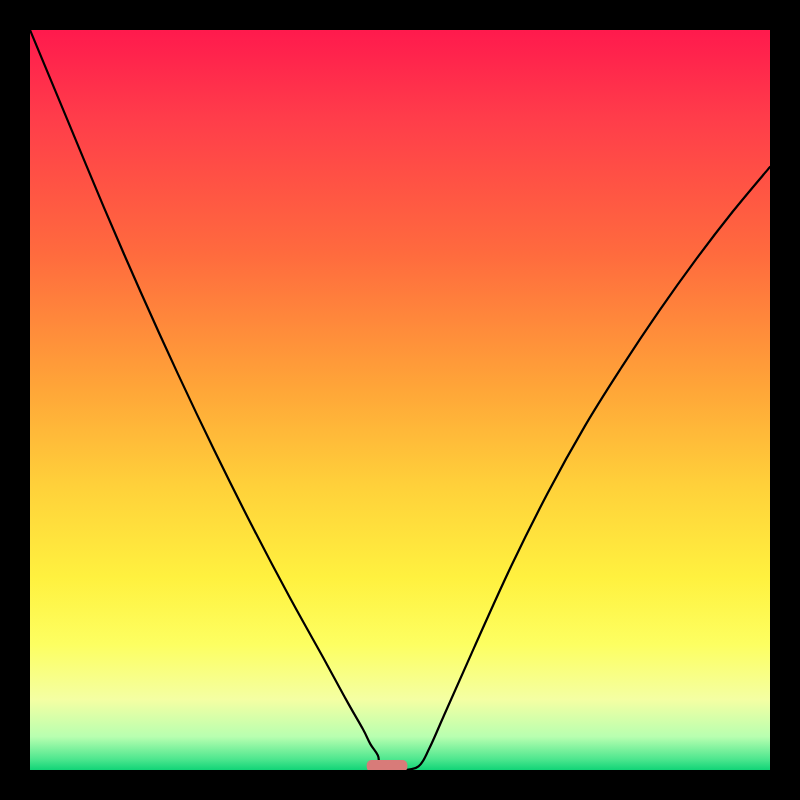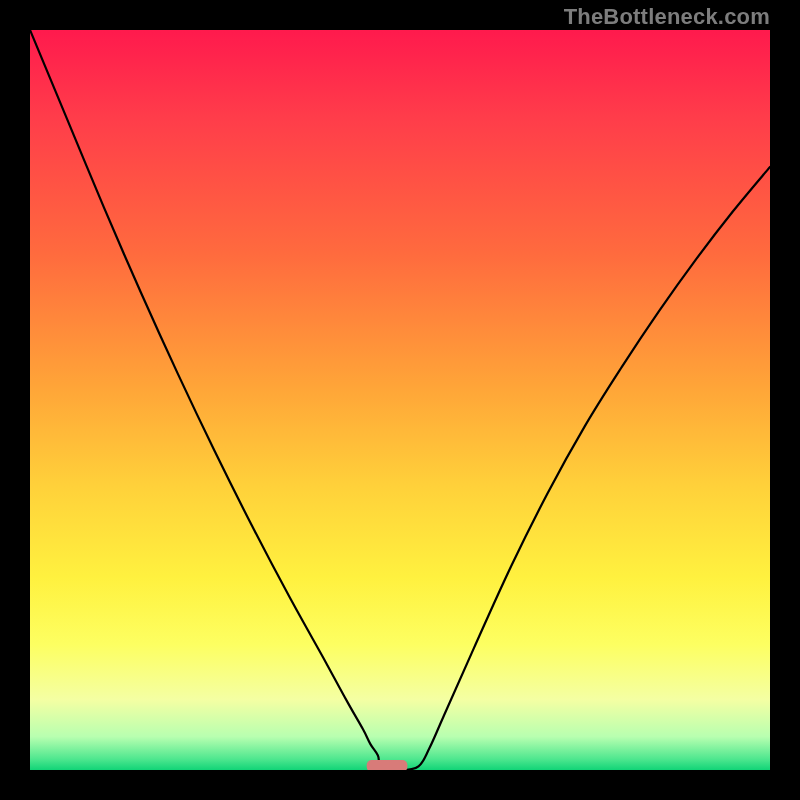--- a/index.html
+++ b/index.html
@@ -53,21 +53,20 @@
   }
   .marker {
     fill: #d87b79;
     stroke: none;
   }
 </style>
 </head>
 <body>
 
 <div class="frame">
-  <div class="watermark">TheBottleneck.com</div>
   <div class="plot-area">
     <svg viewBox="0 0 740 740" preserveAspectRatio="none">
       <defs>
         <linearGradient id="bg-grad" x1="0" y1="0" x2="0" y2="1">
             <stop offset="0%" stop-color="#ff1a4d"></stop>
             <stop offset="12%" stop-color="#ff3d4a"></stop>
             <stop offset="30%" stop-color="#ff6a3e"></stop>
             <stop offset="48%" stop-color="#ffa438"></stop>
             <stop offset="62%" stop-color="#ffd23a"></stop>
             <stop offset="74%" stop-color="#fff13f"></stop>

